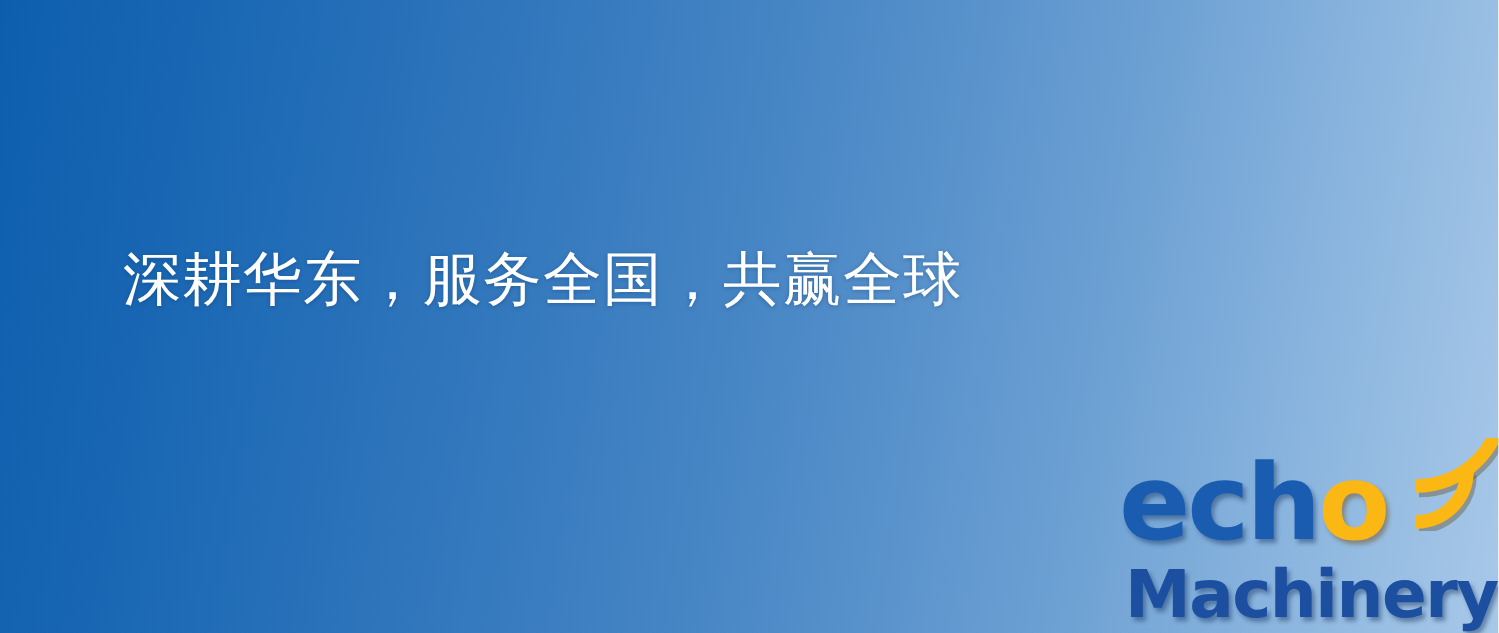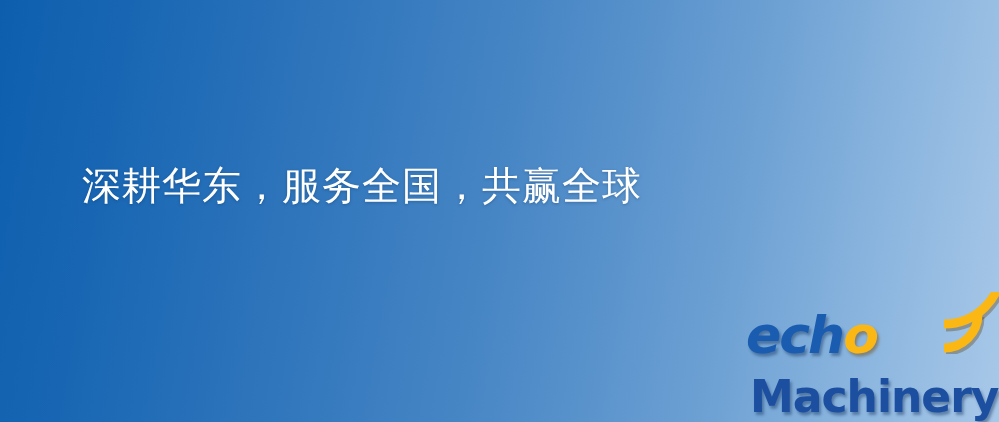--- a/index.html
+++ b/index.html
@@ -58,26 +58,25 @@
     top: 296px;
     width: 257px;
     height: 126px;
   }
   .logo-wordmark {
     position: absolute;
     left: 4px;
     top: 2px;
     font-family: "DejaVu Sans", sans-serif;
     font-weight: bold;
-    font-size: 52px;
+    font-size: 70px;
     line-height: 74px;
     letter-spacing: -2px;
     color: #1a5cb0;
     text-shadow: 2px 3px 3px rgba(20, 50, 95, 0.45);
-    font-style: italic;
   }
   .logo-wordmark .o-accent {
     color: #fbb714;
     text-shadow: 2px 3px 3px rgba(110, 70, 10, 0.45);
   }
   .logo-tagline {
     position: absolute;
     left: 8px;
     top: 72px;
     font-family: "DejaVu Sans", sans-serif;

